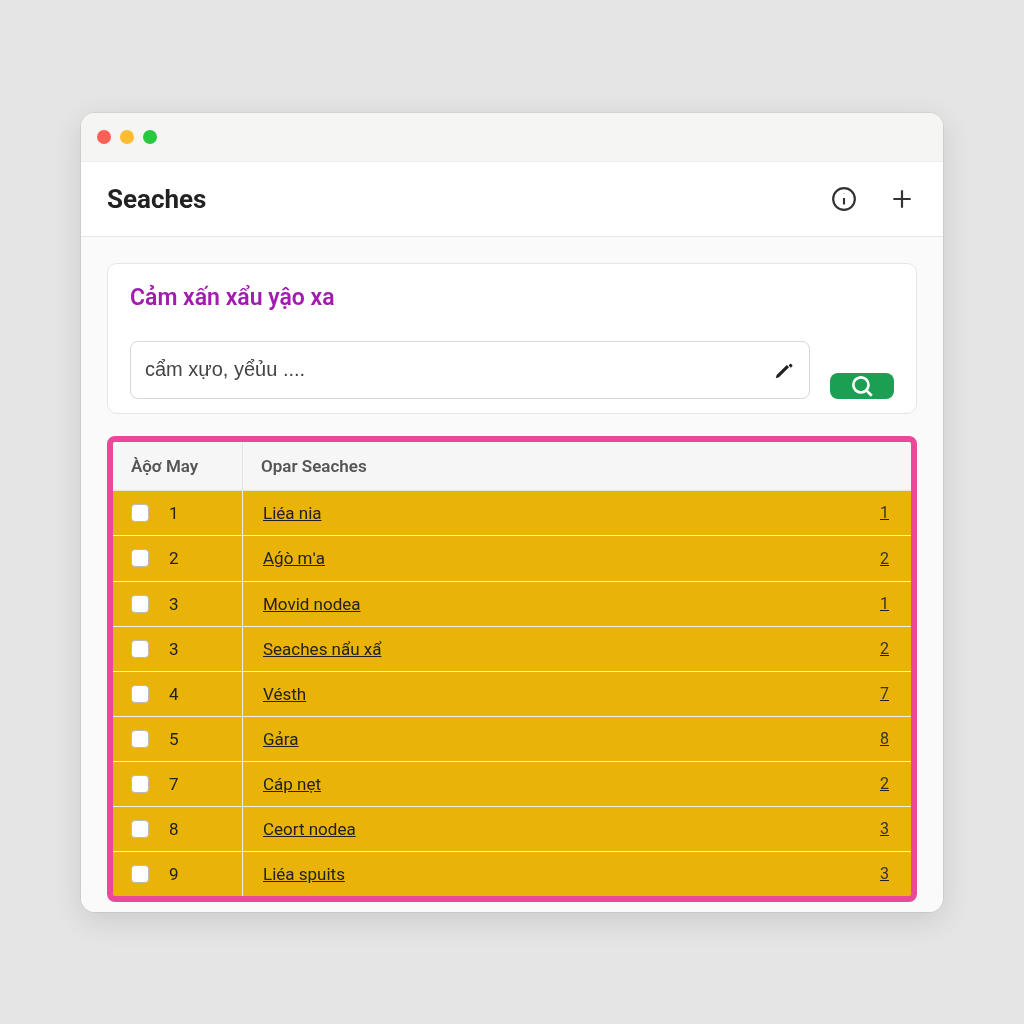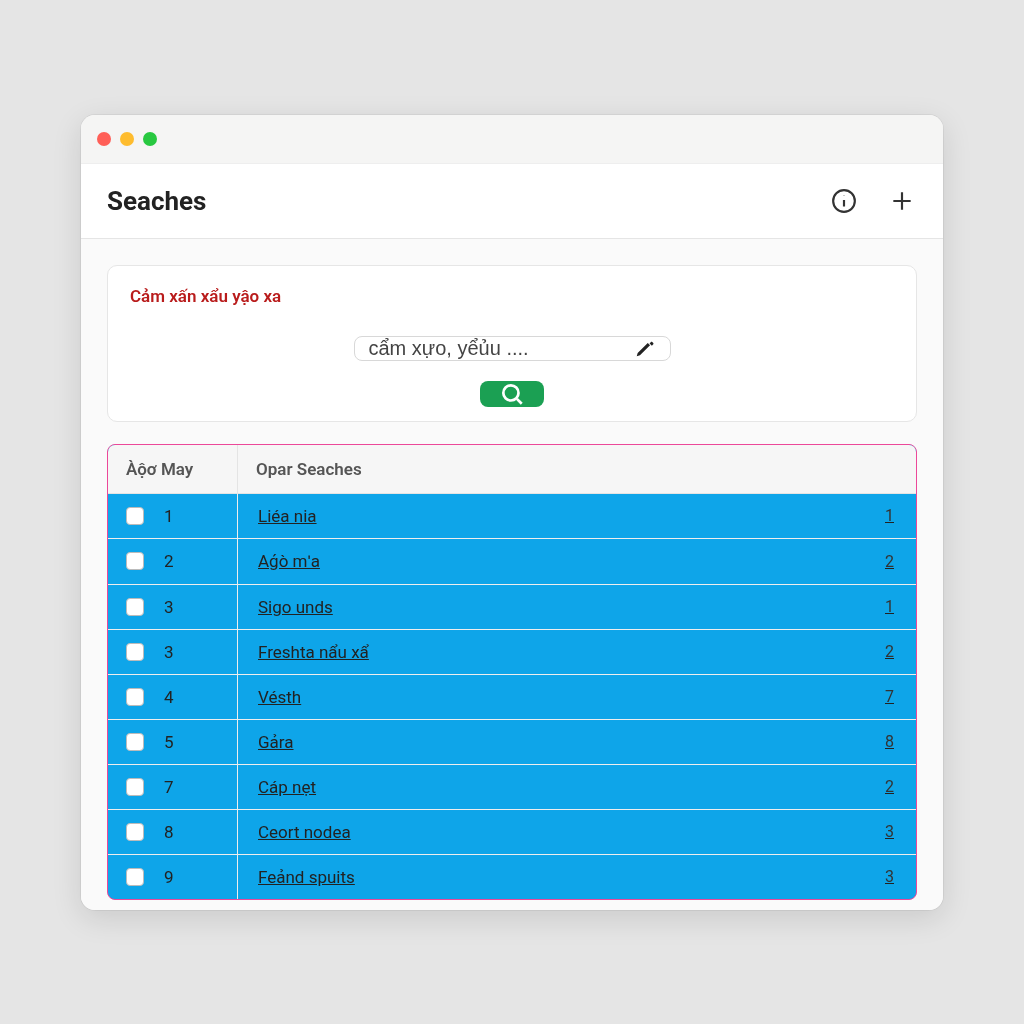--- a/index.html
+++ b/index.html
@@ -57,22 +57,22 @@
   .icon-btn svg { width: 26px; height: 26px; stroke: #333; stroke-width: 2; fill: none; }
 
   .content { padding: 26px 26px 10px 26px; background: #fafafa; }
 
   .search-card {
     background: #fff;
     border: 1px solid #e6e6e6;
     border-radius: 10px;
     padding: 20px 22px 14px 22px;
   }
-  .search-title { font-size: 17px; font-weight: 600; color: #b91c1c; margin-bottom: 30px; }
-  .search-row { display: flex; gap: 20px; align-items: center; flex-direction: column; }
+  .search-title { font-size: 23px; font-weight: 600; color: #a21caf; margin-bottom: 30px; }
+  .search-row { display: flex; gap: 20px; align-items: flex-end; }
   .search-input-wrap {
     flex: 1;
     display: flex;
     align-items: center;
     border: 1px solid #d8d8d8;
     border-radius: 8px;
     padding: 0 14px;
     height: 58px;
     background: #fff;
   }
@@ -93,24 +93,24 @@
     background: #1ba053;
     border-radius: 8px;
     display: flex; align-items: center; justify-content: center;
     cursor: pointer;
   }
   .search-btn svg { width: 26px; height: 26px; stroke: #fff; stroke-width: 2.5; fill: none; }
   .search-hint { margin-top: 14px; font-size: 15px; color: #aaa; }
 
   .table {
     margin-top: 22px;
-    border: 1px solid #ec4899;
+    border: 6px solid #ec4899;
     border-radius: 8px;
     overflow: hidden;
-    background: #0ea5e9;
+    background: #eab308;
   }
   .thead {
     display: grid;
     grid-template-columns: 130px 1fr;
     background: #f6f6f6;
     border-bottom: 1px solid #e4e4e4;
   }
   .th {
     padding: 14px 18px;
     font-size: 17px;
@@ -227,31 +227,31 @@
               <span>Aǵò mʹa</span>
               <span class="count">2</span>
             </div>
           </div>
           <div class="trow">
             <div class="cell-may">
               <div class="chk"></div>
               <span class="idx">3</span>
             </div>
             <div class="cell-desc">
-              <span>Sigo unds</span>
+              <span>Movid nodea</span>
               <span class="count">1</span>
             </div>
           </div>
           <div class="trow">
             <div class="cell-may">
               <div class="chk"></div>
               <span class="idx">3</span>
             </div>
             <div class="cell-desc">
-              <span>Freshta nẩu xẩ</span>
+              <span>Seaches nẩu xẩ</span>
               <span class="count">2</span>
             </div>
           </div>
           <div class="trow">
             <div class="cell-may">
               <div class="chk"></div>
               <span class="idx">4</span>
             </div>
             <div class="cell-desc">
               <span>Vésth</span>
@@ -287,20 +287,20 @@
               <span>Ceort nodea</span>
               <span class="count">3</span>
             </div>
           </div>
           <div class="trow">
             <div class="cell-may">
               <div class="chk"></div>
               <span class="idx">9</span>
             </div>
             <div class="cell-desc">
-              <span>Feảnd spuits</span>
+              <span>Liéa spuits</span>
               <span class="count">3</span>
             </div>
           </div>
         </div>
     </div>
   </div>
 </div>
 
 </body></html>

